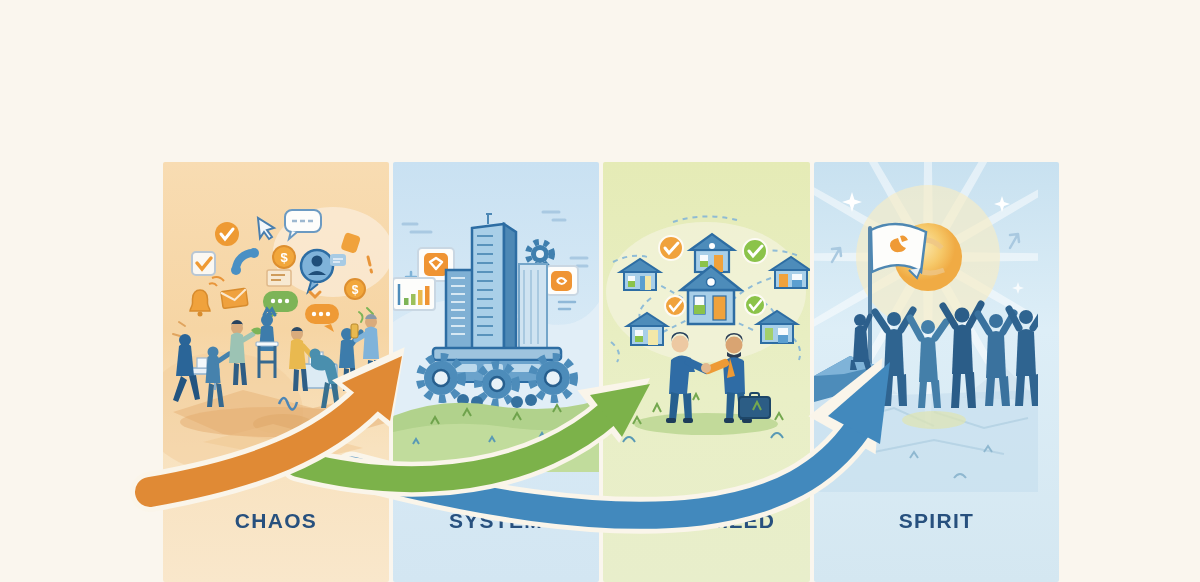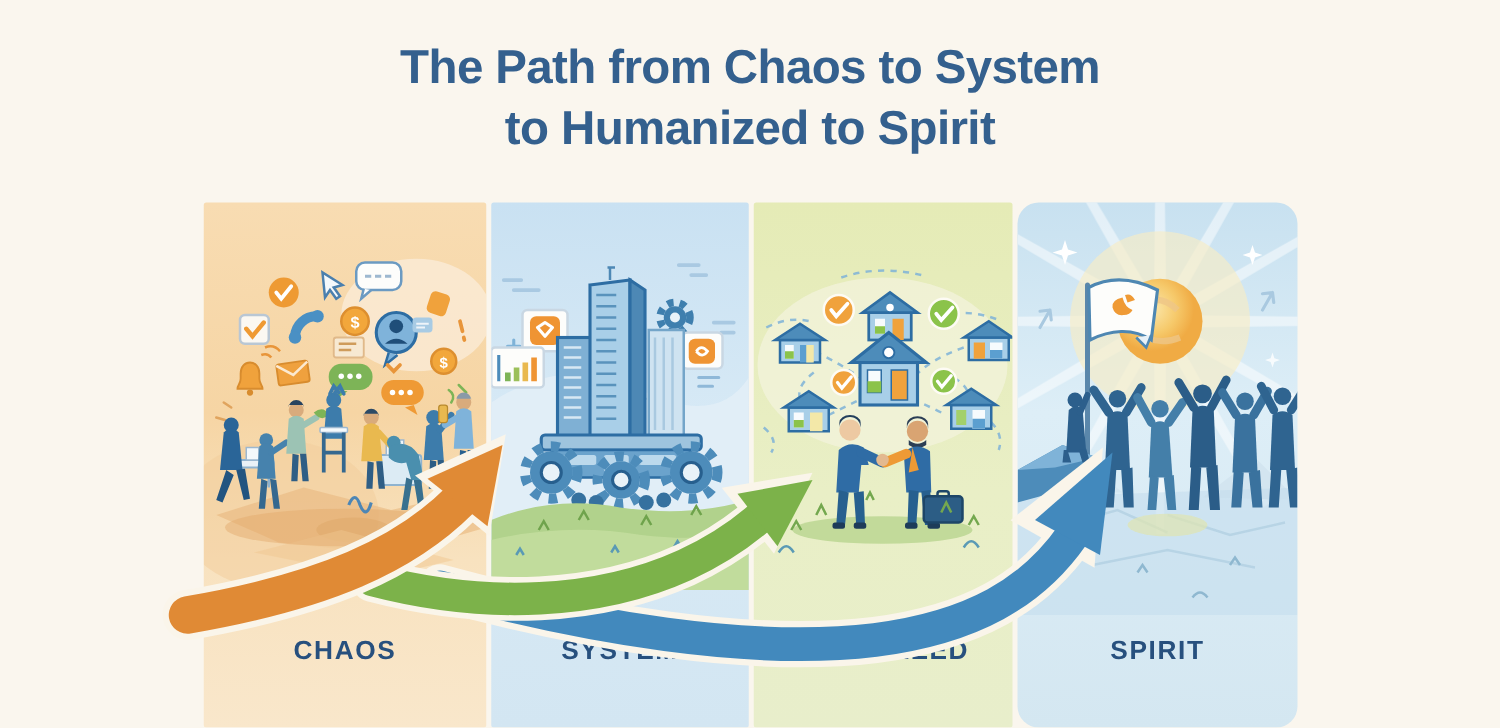--- a/index.html
+++ b/index.html
@@ -15,37 +15,33 @@
     text-align:center;color:#34608e;font-weight:bold;
     font-size:38px;line-height:49px;letter-spacing:-0.5px;
   }
   .panel{
     position:absolute;top:162px;height:420px;border-radius:2px;overflow:hidden;
   }
   .panel svg{position:absolute;left:0;top:0;}
   .panel-chaos{left:163px;width:226px;background:linear-gradient(180deg,#f8dcb2 0%,#f6d5a4 40%,#f8e2bf 68%,#f9e7cb 100%);}
   .panel-system{left:393px;width:206px;background:linear-gradient(180deg,#c9e1f2 0%,#d8eaf6 45%,#d3e6f2 100%);}
   .panel-humanized{left:603px;width:207px;background:linear-gradient(180deg,#e5ebb6 0%,#e9efc6 55%,#e8eecb 100%);}
-  .panel-spirit{left:814px;width:224px;background:linear-gradient(180deg,#c8e1f0 0%,#ddeef7 40%,#d4e7f1 100%);border-radius:17px;}
+  .panel-spirit{left:814px;width:245px;background:linear-gradient(180deg,#c8e1f0 0%,#ddeef7 40%,#d4e7f1 100%);}
   .stage-label{
     position:absolute;top:347px;left:0;width:100%;
     text-align:center;color:#27507e;font-weight:bold;
     font-size:21px;letter-spacing:1.3px;
   }
   .arrows-overlay{position:absolute;left:0;top:0;pointer-events:none;}
 </style>
 </head>
 <body>
 
 <div class="canvas">
 
-  <div class="title">
-    <div>The Path from Chaos to System</div>
-    <div>to Humanized to Spirit</div>
-  </div>
 
   <section class="panel panel-chaos">
     <svg width="226" height="420" viewBox="0 0 226 420">
       <ellipse cx="60" cy="250" rx="80" ry="60" fill="#f2cd9c" opacity="0.55"></ellipse>
       <ellipse cx="170" cy="90" rx="60" ry="45" fill="#fbeedd" opacity="0.7"></ellipse>
 
       <g opacity="0.65">
         <path d="M10,250 L80,228 L150,246 L220,230 L226,260 L150,282 L60,272 Z" fill="#eaba82"></path>
         <ellipse cx="120" cy="262" rx="30" ry="10" fill="#dba461"></ellipse>
         <path d="M40,280 L110,262 L200,286 L140,300 Z" fill="#f0c892" opacity="0.8"></path>

